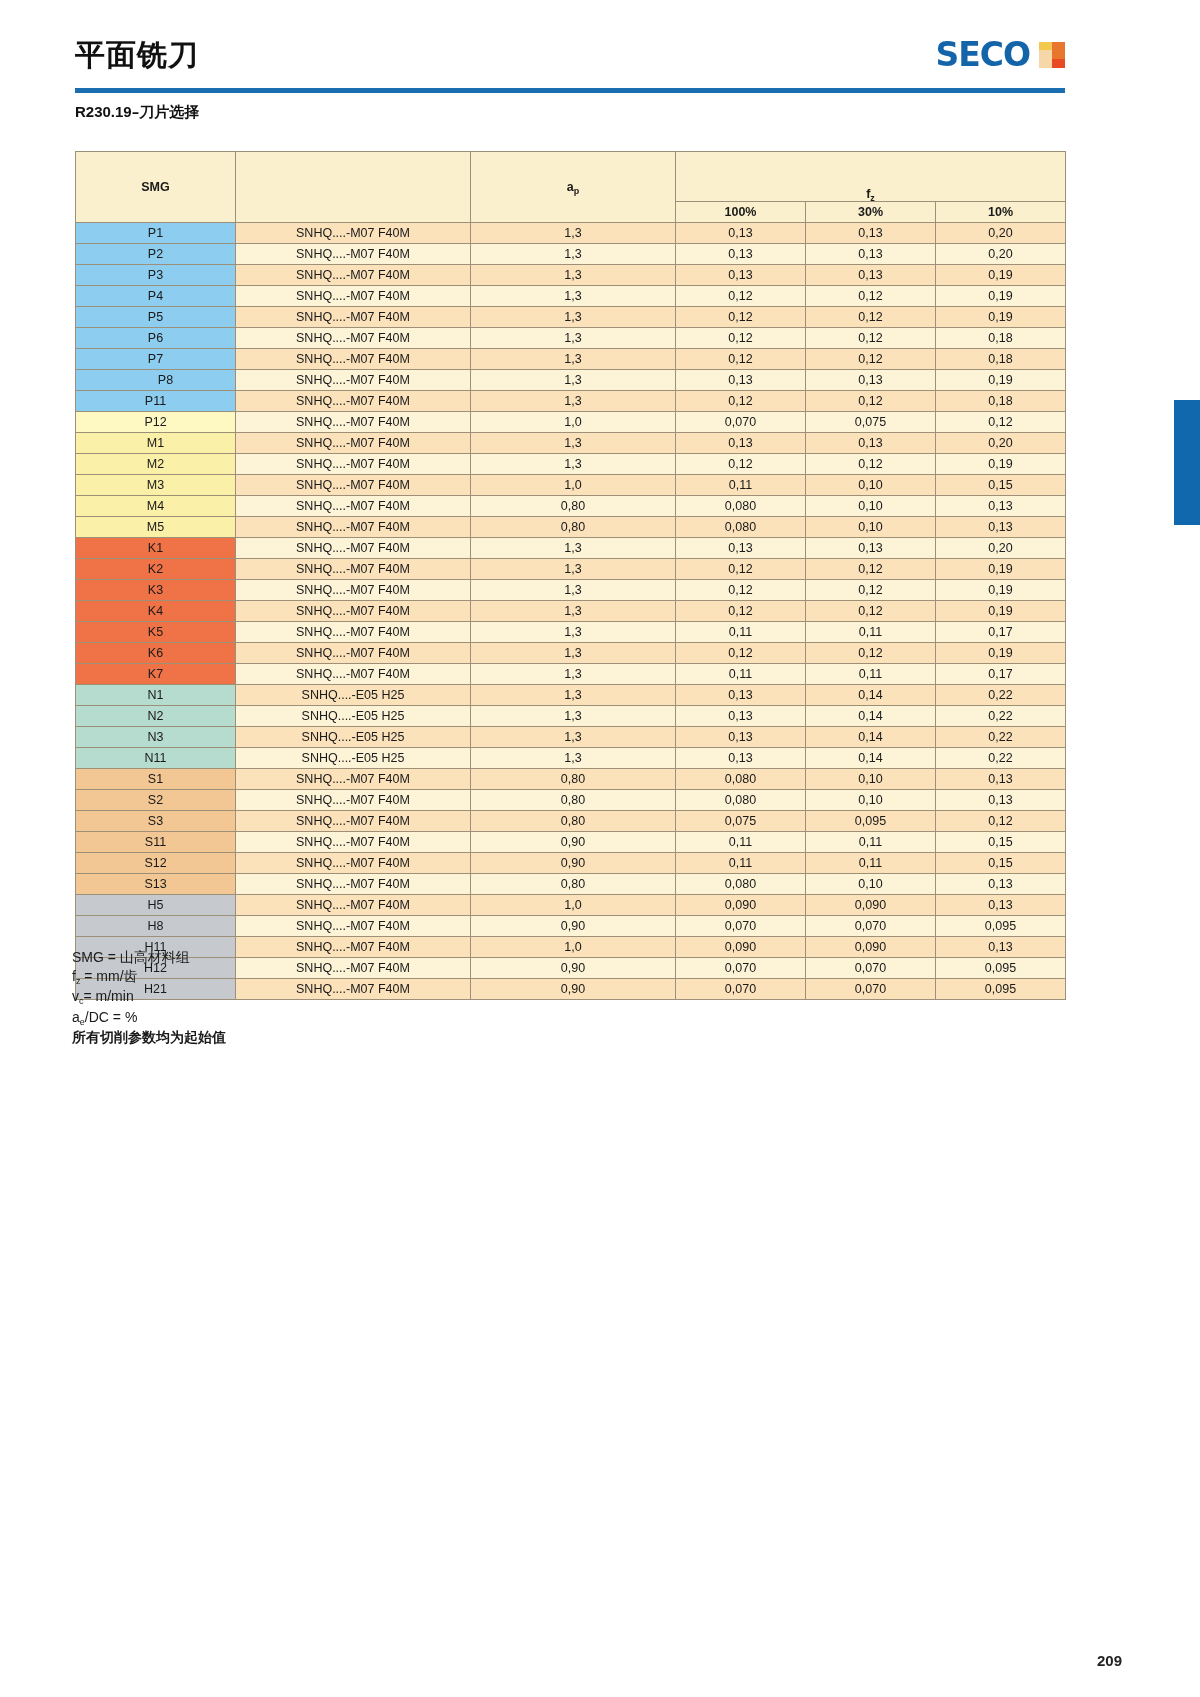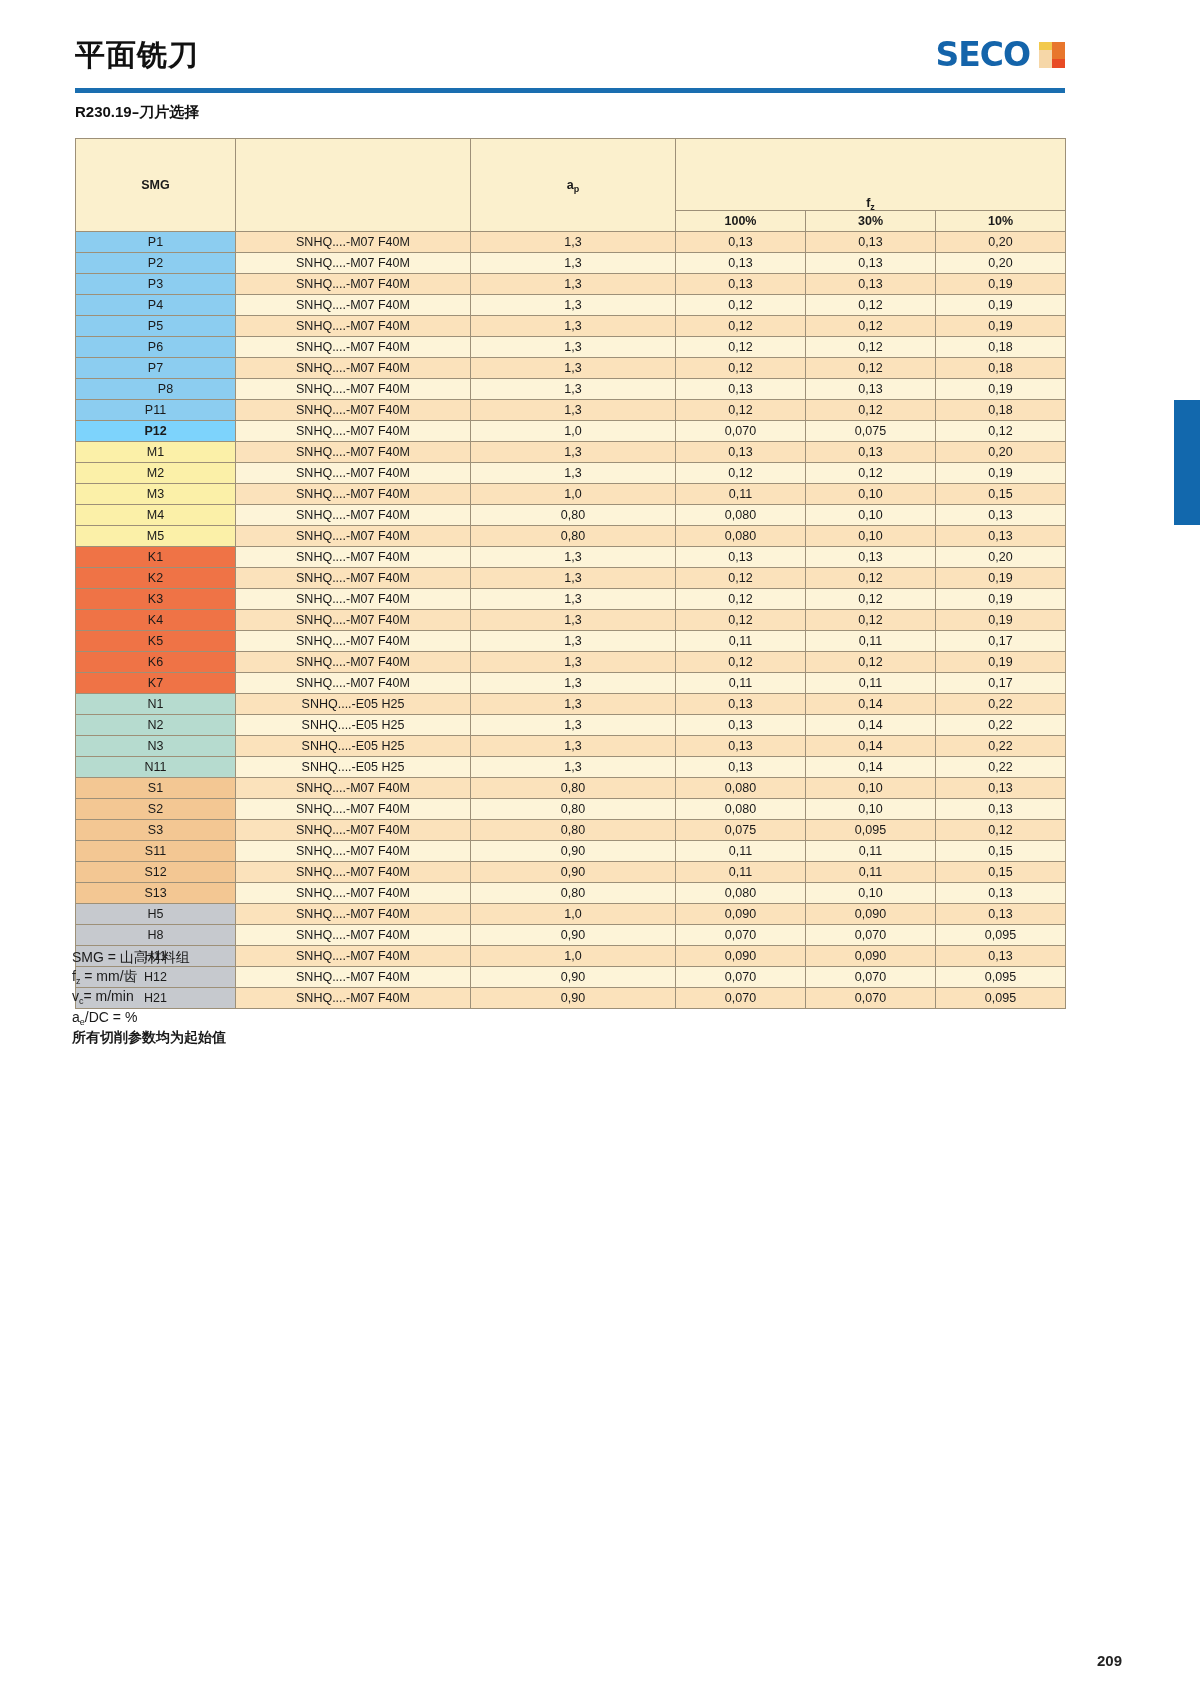--- a/index.html
+++ b/index.html
@@ -90,21 +90,21 @@
     top: 400px;
     width: 26px;
     height: 125px;
     background: #1268ad;
   }
 
   
   .data-table-wrap {
     position: absolute;
     left: 75px;
-    top: 138px;
+    top: 151px;
     width: 970px;
   }
   table.spec {
     border-collapse: collapse;
     width: 990px;
     table-layout: fixed;
     font-size: 12.5px;
   }
   table.spec th, table.spec td {
     border: 1px solid #9d9078;
@@ -197,21 +197,21 @@
         <col class="col-fz">
     </colgroup>
     <thead>
       <tr>
         <th rowspan="2" class="smg-head">SMG</th>
         <th rowspan="2" class="blank-tall"></th>
         <th rowspan="2" class="smg-head">
           <span>a</span><sub>p</sub>
         </th>
         <th colspan="3" class="fz-top">
-          <span style="display:inline-block;padding-top:35px;margin-top:22px;">
+          <span style="display:inline-block;padding-top:35px;">
             <span>f</span><sub>z</sub>
           </span>
         </th>
       </tr>
       <tr>
         <th class="ap-head">100%</th>
         <th class="ap-head">30%</th>
         <th class="ap-head">10%</th>
       </tr>
     </thead>
@@ -282,21 +282,21 @@
         </tr>
         <tr class="r-odd">
           <td style="background: rgb(140, 205, 240);">P11</td>
           <td class="insert-cell">SNHQ....-M07 F40M</td>
           <td class="val">1,3</td>
           <td class="val">0,12</td>
           <td class="val">0,12</td>
           <td class="val">0,18</td>
         </tr>
         <tr class="r-even">
-          <td style="background: #7dd3fc; font-weight: bold;">P12</td>
+          <td style="background: #fef9c3;">P12</td>
           <td class="insert-cell">SNHQ....-M07 F40M</td>
           <td class="val">1,0</td>
           <td class="val">0,070</td>
           <td class="val">0,075</td>
           <td class="val">0,12</td>
         </tr>
         <tr class="r-odd">
           <td style="background: rgb(251, 240, 168);">M1</td>
           <td class="insert-cell">SNHQ....-M07 F40M</td>
           <td class="val">1,3</td>

